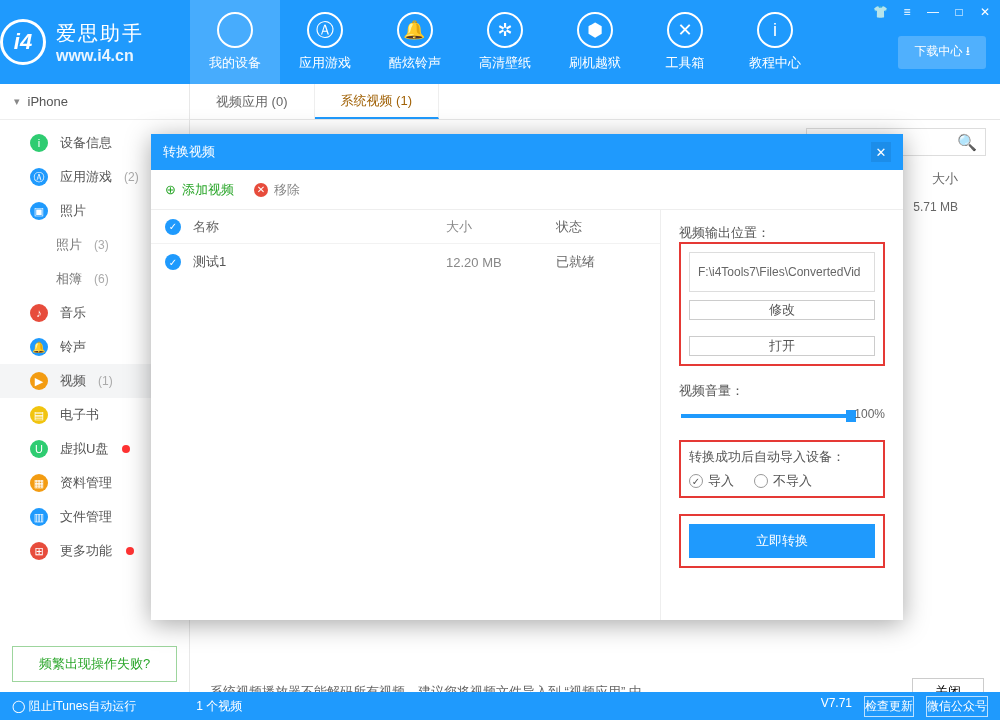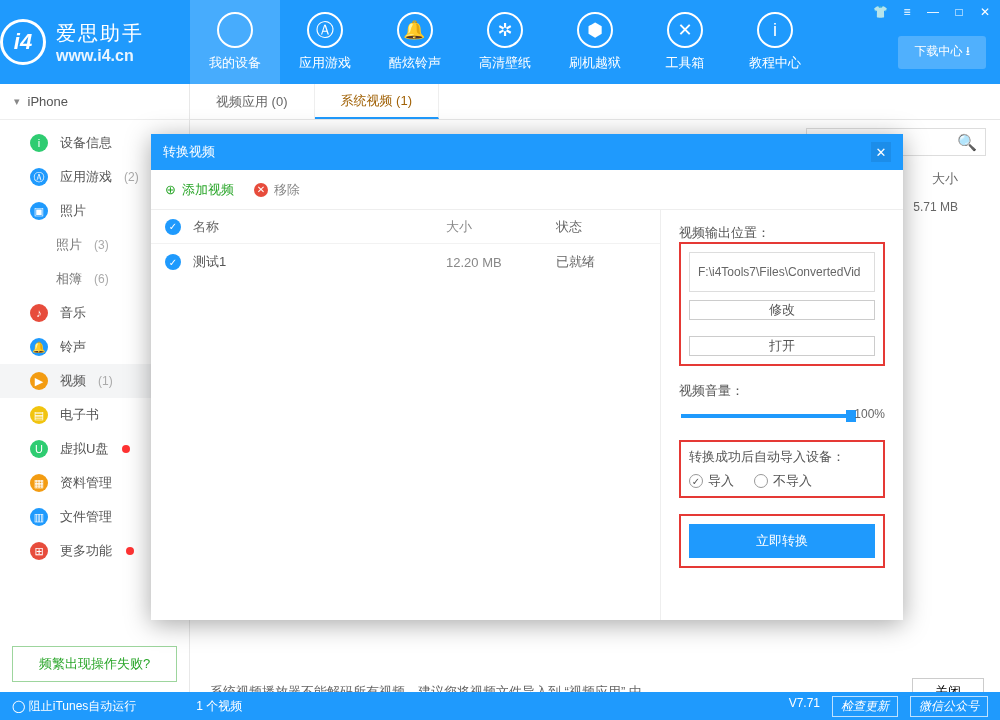--- a/index.html
+++ b/index.html
@@ -42,21 +42,21 @@
 .search { width: 180px; height: 28px; border: 1px solid #ddd; display: flex; align-items: center; padding: 0 8px; color: #aaa; }
 .size-col { height: 30px; display: flex; align-items: center; justify-content: flex-end; padding-right: 42px; font-size: 13px; color: #666; }
 .size-val { text-align: right; padding-right: 42px; font-size: 12px; color: #666; margin-top: 6px; }
 .hint { position: absolute; bottom: 14px; left: 210px; right: 16px; display: flex; align-items: center; justify-content: space-between; font-size: 13px; color: #666; }
 .hint button { border: 1px solid #ccc; background: #fff; padding: 4px 22px; font-size: 13px; cursor: pointer; }
 
 
 .footer { position: absolute; bottom: 0; left: 0; right: 0; height: 28px; background: #1f9afd; color: #fff; display: flex; align-items: center; font-size: 12px; padding: 0 12px; }
 .footer .mid { margin-left: 60px; }
 .footer .right { margin-left: auto; display: flex; gap: 12px; }
-.footer .btn { border: 1px solid rgba(255,255,255,.7); padding: 1px 8px; cursor: pointer; font-style: italic; }
+.footer .btn { border: 1px solid rgba(255,255,255,.7); padding: 1px 0; cursor: pointer; }
 
 
 .dialog { position: absolute; top: 134px; left: 151px; width: 752px; height: 486px; background: #fff; box-shadow: 0 4px 24px rgba(0,0,0,.35); display: flex; flex-direction: column; }
 .dlg-title { height: 36px; background: #1f9afd; color: #fff; display: flex; align-items: center; padding: 0 12px; font-size: 13px; }
 .dlg-close { margin-left: auto; width: 20px; height: 20px; background: rgba(0,0,0,.08); display: flex; align-items: center; justify-content: center; cursor: pointer; }
 .dlg-toolbar { height: 40px; display: flex; align-items: center; gap: 20px; padding: 0 14px; border-bottom: 1px solid #eee; font-size: 13px; }
 .dlg-toolbar .add { color: #2aa62a; cursor: pointer; display: flex; align-items: center; gap: 6px; }
 .dlg-toolbar .rem { color: #888; cursor: pointer; display: flex; align-items: center; gap: 6px; }
 .red-x { width: 14px; height: 14px; background: #e74c3c; border-radius: 50%; color: #fff; display: inline-flex; align-items: center; justify-content: center; font-size: 10px; }
 .dlg-body { flex: 1; display: flex; }

